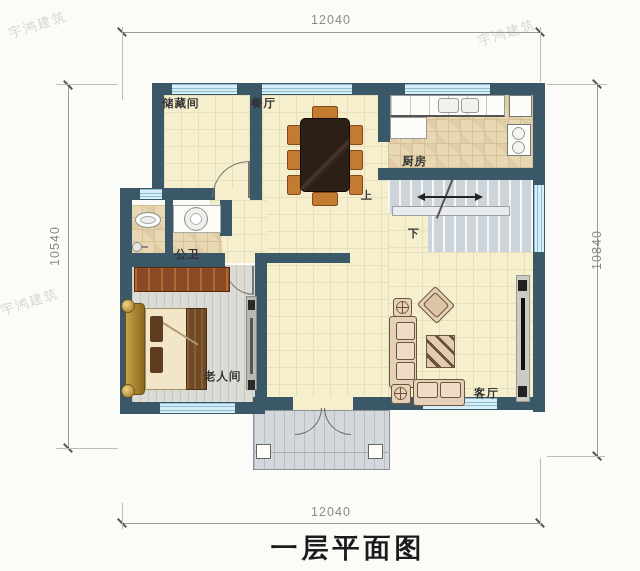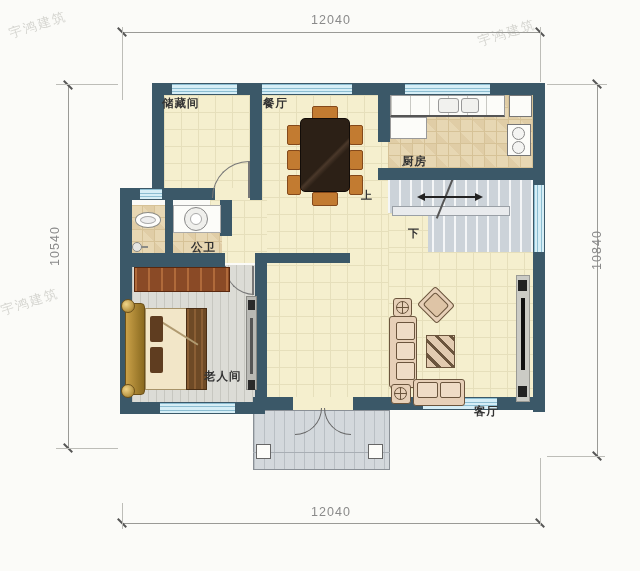--- a/index.html
+++ b/index.html
@@ -181,25 +181,25 @@
   <div class="sofa" style="left:413px;top:379px;width:52px;height:27px;"></div>
   <div class="cush" style="left:417px;top:382px;width:21px;height:16px;"></div>
   <div class="cush" style="left:440px;top:382px;width:21px;height:16px;"></div>
 
   <div class="sofa" style="left:391px;top:384px;width:20px;height:20px;"></div>
   <div class="lamp" style="left:394px;top:387px;width:13px;height:13px;"></div>
   <div class="lampline" style="left:394px;top:393px;width:13px;height:1px;"></div>
   <div class="lampline" style="left:400px;top:387px;width:1px;height:13px;"></div>
 
   <span class="roomlabel" style="left:162px;top:96px;">储藏间</span>
-  <span class="roomlabel" style="left:263px;top:96px;text-align:right;">餐厅</span>
+  <span class="roomlabel" style="left:251px;top:96px;text-align:right;">餐厅</span>
   <span class="roomlabel" style="left:402px;top:154px;">厨房</span>
-  <span class="roomlabel" style="left:175px;top:240px;margin-left:16px;">公卫</span>
+  <span class="roomlabel" style="left:175px;top:247px;">公卫</span>
   <span class="roomlabel" style="left:204px;top:369px;">老人间</span>
-  <span class="roomlabel" style="left:474px;top:404px;">客厅</span>
+  <span class="roomlabel" style="left:474px;top:386px;">客厅</span>
 
   <div class="dimline" style="left:122px;top:32px;width:418px;height:1px;"></div>
   <div class="tick" style="left:116px;top:31px;"></div>
   <div class="tick" style="left:534px;top:31px;"></div>
   <div class="dimtext" style="left:122px;top:13px;width:418px;">12040</div>
 
   <div class="dimline" style="left:122px;top:523px;width:418px;height:1px;"></div>
   <div class="tick" style="left:116px;top:522px;"></div>
   <div class="tick" style="left:534px;top:522px;"></div>
   <div class="dimtext" style="left:122px;top:505px;width:418px;">12040</div>
@@ -216,14 +216,15 @@
 
   <div class="extline" style="left:122px;top:27px;width:1px;height:73px;"></div>
   <div class="extline" style="left:540px;top:27px;width:1px;height:55px;"></div>
   <div class="extline" style="left:122px;top:503px;width:1px;height:26px;"></div>
   <div class="extline" style="left:540px;top:458px;width:1px;height:68px;"></div>
   <div class="extline" style="left:56px;top:84px;width:62px;height:1px;"></div>
   <div class="extline" style="left:56px;top:448px;width:62px;height:1px;"></div>
   <div class="extline" style="left:547px;top:84px;width:60px;height:1px;"></div>
   <div class="extline" style="left:547px;top:456px;width:58px;height:1px;"></div>
 
+  <div class="title" style="left:148px;top:530px;width:400px;">一层平面图</div>
 
 </div>
 
 </body></html>

